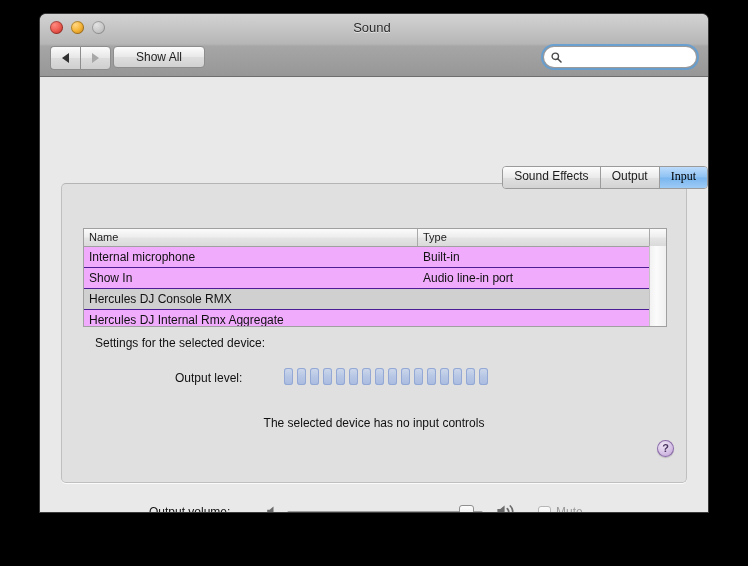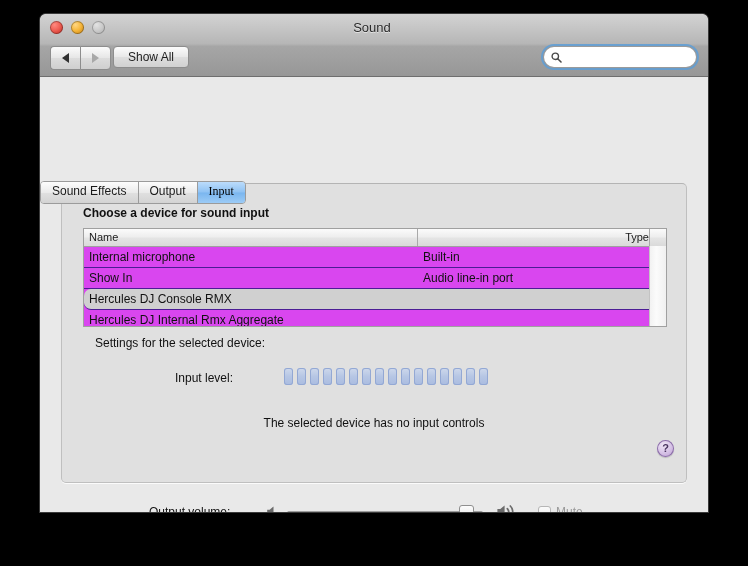--- a/index.html
+++ b/index.html
@@ -49,21 +49,21 @@
     display: flex; align-items: center; justify-content: center;
   }
   .nav-btn:first-child { border-radius: 4px 0 0 4px; border-right: none; }
   .nav-btn:last-child { border-radius: 0 4px 4px 0; }
   .tri { width: 0; height: 0; border-top: 5px solid transparent; border-bottom: 5px solid transparent; }
   .tri-l { border-right: 7px solid #303030; }
   .tri-r { border-left: 7px solid #a8a8a8; }
 
   .showall {
     position: absolute; left: 73px; top: 32px;
-    height: 22px; padding: 0 14px; box-sizing: border-box;
+    height: 22px; padding: 0 22px; box-sizing: border-box;
     background: linear-gradient(to bottom, #fcfcfc 0%, #e8e8e8 50%, #dedede 51%, #d1d1d1 100%);
     border: 1px solid #8d8d8d; border-radius: 4px;
     font-size: 12px; color: #1d1d1d; line-height: 20px;
   }
 
   .search {
     position: absolute; right: 12px; top: 33px;
     width: 152px; height: 20px;
     background: #fff; border-radius: 10px;
     box-shadow: 0 0 0 1px #9a9a9a, 0 0 0 3px rgba(94,158,214,.85);
@@ -75,21 +75,21 @@
     font-size: 12px; font-family: "Liberation Sans", sans-serif;
     margin-left: 4px; width: 120px; color: #000;
   }
 
   
   .content { position: relative; height: 435px; background: #e9e9e9; }
 
   
   .tabbar {
     position: absolute; top: 89px; left: 0; right: 0;
-    display: flex; justify-content: flex-start; z-index: 5; margin-top: 15px;
+    display: flex; justify-content: flex-end; z-index: 5;
   }
   .tabs { display: flex; height: 21px; border: 1px solid #9b9b9b; border-radius: 4px; overflow: hidden; }
   .tab {
     padding: 0 11px; font-size: 12px; line-height: 19px; color: #1a1a1a;
     background: linear-gradient(to bottom, #fdfdfd 0%, #eaeaea 50%, #e0e0e0 51%, #d3d3d3 100%);
     border-right: 1px solid #9b9b9b; white-space: nowrap;
   }
   .tab:last-child { border-right: none; font-family: Liberation Serif, serif; }
   .tab.active {
     background: linear-gradient(to bottom, #bcdcfb 0%, #8fc2f3 48%, #7ab6ef 52%, #9ccbf6 100%);
@@ -108,35 +108,35 @@
 
   .panel-title {
     position: absolute; left: 21px; top: 22px;
     font-size: 12px; font-weight: bold; color: #111;
   }
 
   
   .table-wrap {
     position: absolute; left: 21px; top: 44px;
     width: 584px; height: 99px; box-sizing: border-box;
-    border: 1px solid #a0a0a0; background: #d946ef; overflow: hidden;
+    border: 1px solid #a0a0a0; background: #f0abfc; overflow: hidden;
   }
   .thead { display: flex; height: 17px; border-bottom: 1px solid #a0a0a0; }
   .th {
     font-size: 11px; color: #1a1a1a; line-height: 16px; padding-left: 5px;
     box-sizing: border-box;
     background: linear-gradient(to bottom, #fbfbfb 0%, #eeeeee 45%, #e4e4e4 55%, #dadada 100%);
     border-right: 1px solid #a9a9a9;
   }
   .th-name { width: 334px; }
-  .th-type { width: 232px; text-align: right; }
+  .th-type { width: 232px; }
   .th-end  { flex: 1; border-right: none; }
 
   .trow { display: flex; height: 20px; border-bottom: 1px solid #4c1d95; }
-  .trow.selected { background: #d0d0d0; border-radius: 7px; }
+  .trow.selected { background: #d0d0d0; }
   .td { font-size: 12px; color: #111; line-height: 20px; padding-left: 5px; box-sizing: border-box; }
   .td-name { width: 334px; }
   .td-type { width: 232px; }
 
   .tscroll {
     position: absolute; right: 0; top: 17px; width: 16px; bottom: 0;
     background: linear-gradient(to right, #f2f2f2 0%, #fbfbfb 40%, #f0f0f0 100%);
     border-left: 1px solid #c3c3c3;
   }
 
@@ -231,21 +231,20 @@
       <div class="tabbar">
         <div class="tabs">
           <div class="tab">Sound Effects</div>
           <div class="tab">Output</div>
           <div class="tab active">Input</div>
         </div>
       </div>
 
       <div class="panel">
 
-        <div class="panel-title">Choose a device for sound input</div>
 
         <div class="table-wrap">
           <div class="thead">
             <div class="th th-name">Name</div>
             <div class="th th-type">Type</div>
             <div class="th th-end"></div>
           </div>
 
           <div class="trow">
             <div class="td td-name">Internal microphone</div>
@@ -261,21 +260,21 @@
           <div class="trow">
             <div class="td td-name">Hercules DJ Internal Rmx Aggregate</div>
             <div class="td td-type"></div>
           </div>
 
           <div class="tscroll"></div>
         </div>
 
         <div class="settings-label">Settings for the selected device:</div>
 
-        <div class="level-label">Input level:</div>
+        <div class="level-label">Output level:</div>
         <div class="level-meter" id="level-meter">
             <div class="seg"></div>
             <div class="seg"></div>
             <div class="seg"></div>
             <div class="seg"></div>
             <div class="seg"></div>
             <div class="seg"></div>
             <div class="seg"></div>
             <div class="seg"></div>
             <div class="seg"></div>

